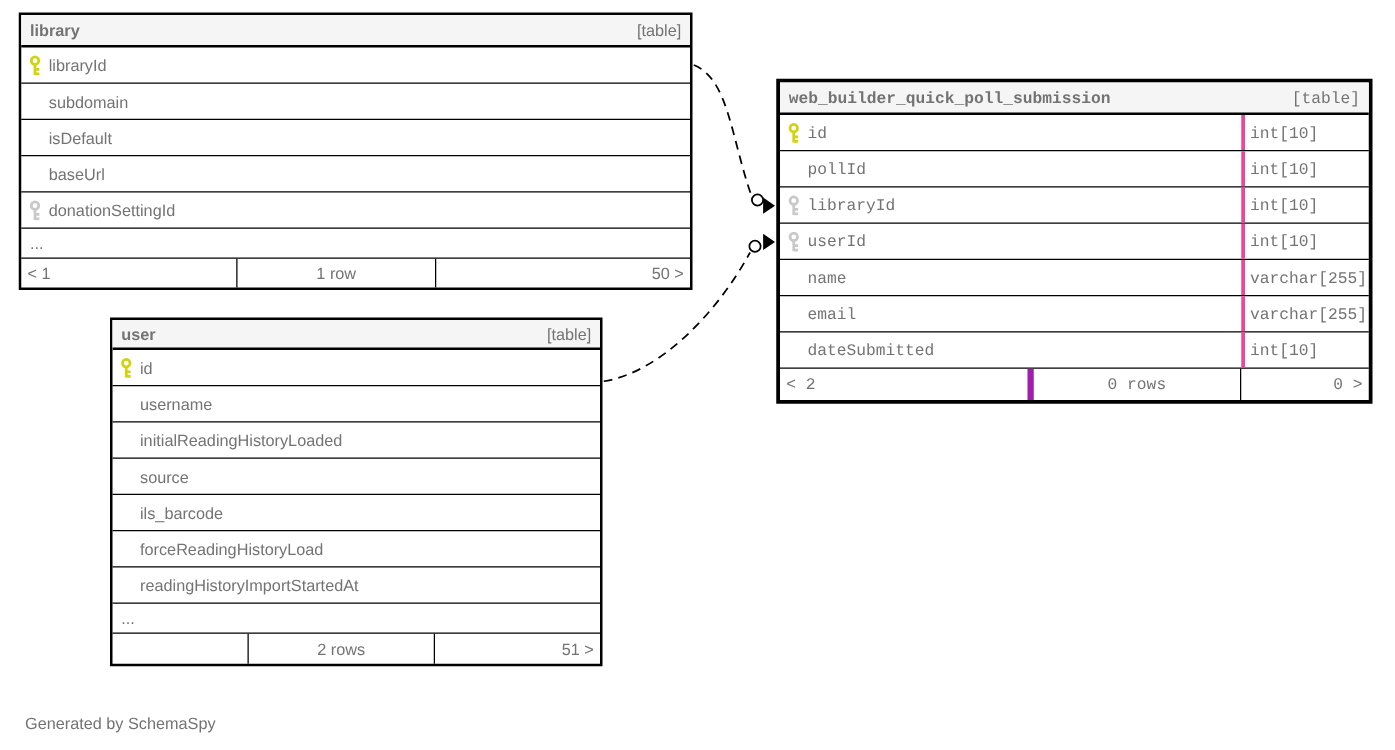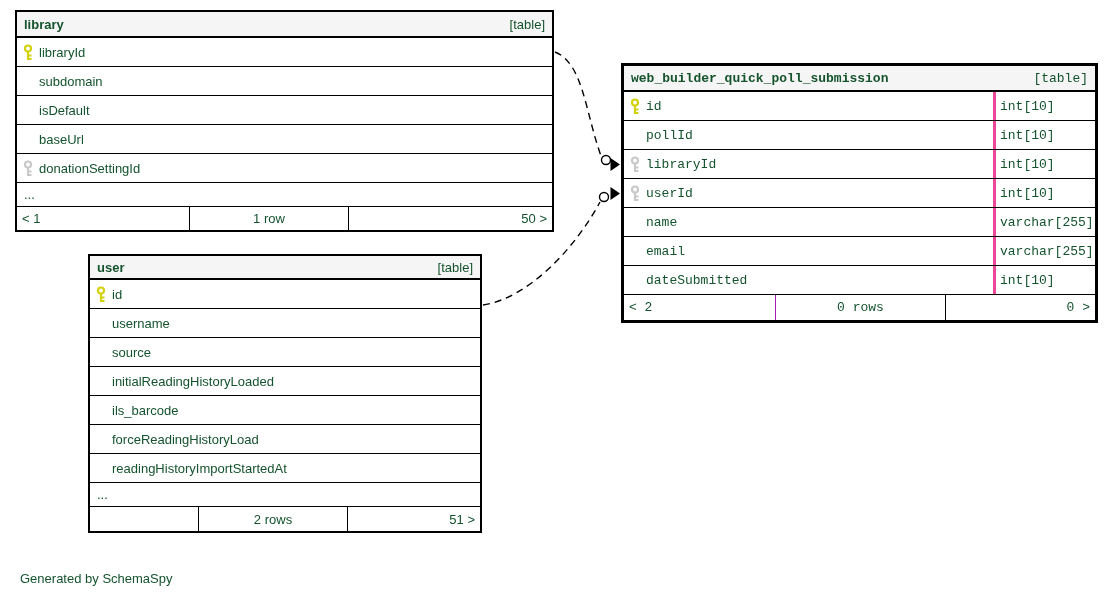--- a/index.html
+++ b/index.html
@@ -1,18 +1,18 @@
 <!DOCTYPE html>
 <html><head>
 <meta charset="utf-8">
 <style>
   html,body{margin:0;padding:0;background:#ffffff;}
   #canvas{
     position:relative;width:1116px;height:600px;background:#ffffff;overflow:hidden;
-    font-family:"Liberation Sans","DejaVu Sans",sans-serif;font-size:13px;color:#14532d;
+    font-family:"Liberation Sans","DejaVu Sans",sans-serif;font-size:13px;color:#737373;
   }
   .tbl{position:absolute;background:#ffffff;border:2px solid #000;box-sizing:border-box;}
   .tbl.focus{border-width:3px;}
   .hdr{
     display:flex;justify-content:space-between;align-items:center;
     background:#f5f5f5;border-bottom:2px solid #000;padding:0 7px;box-sizing:border-box;
   }
   .tname{font-weight:bold;}
   .badge{font-weight:normal;}
   .row{display:flex;align-items:center;border-bottom:1px solid #000;height:29px;box-sizing:border-box;}
@@ -35,21 +35,21 @@
   #t-library .hdr{height:26px;}
   #t-library .foot{height:23px;}
   #t-library .fl{width:172px;}
   #t-library .fc{width:159px;border-left:1px solid #000;}
   #t-library .fr{border-left:1px solid #000;padding-left:27px;}
   
   #t-web{left:621px;top:63px;width:477px;font-family:Liberation Mono, monospace;}
   #t-web .hdr{height:26px;border-bottom-width:2px;}
   #t-web .foot{height:25px;}
   #t-web .fl{width:151px;}
-  #t-web .fc{width:170px;border-left:1px solid #a21caf;}
+  #t-web .fc{width:170px;border-left:5px solid #a21caf;margin-left:47px;}
   #t-web .fr{border-left:1px solid #000;}
   
   #t-user{left:88px;top:254px;width:394px;}
   #t-user .hdr{height:24px;}
   #t-user .foot{height:24px;}
   #t-user .fl{width:108px;}
   #t-user .fc{width:149px;border-left:1px solid #000;}
   #t-user .fr{border-left:1px solid #000;}
   #rel-overlay{position:absolute;left:0;top:0;pointer-events:none;}
   #gen-note{position:absolute;left:20px;top:571px;}
@@ -177,25 +177,25 @@
           </svg>
         </span>
       <span class="cname">id</span>
     </div>
     <div class="row">
       <span class="keyslot"></span>
       <span class="cname">username</span>
     </div>
     <div class="row">
       <span class="keyslot"></span>
+      <span class="cname">initialReadingHistoryLoaded</span>
+    </div>
+    <div class="row">
+      <span class="keyslot"></span>
       <span class="cname">source</span>
-    </div>
-    <div class="row">
-      <span class="keyslot"></span>
-      <span class="cname">initialReadingHistoryLoaded</span>
     </div>
     <div class="row">
       <span class="keyslot"></span>
       <span class="cname">ils_barcode</span>
     </div>
     <div class="row">
       <span class="keyslot"></span>
       <span class="cname">forceReadingHistoryLoad</span>
     </div>
     <div class="row">

